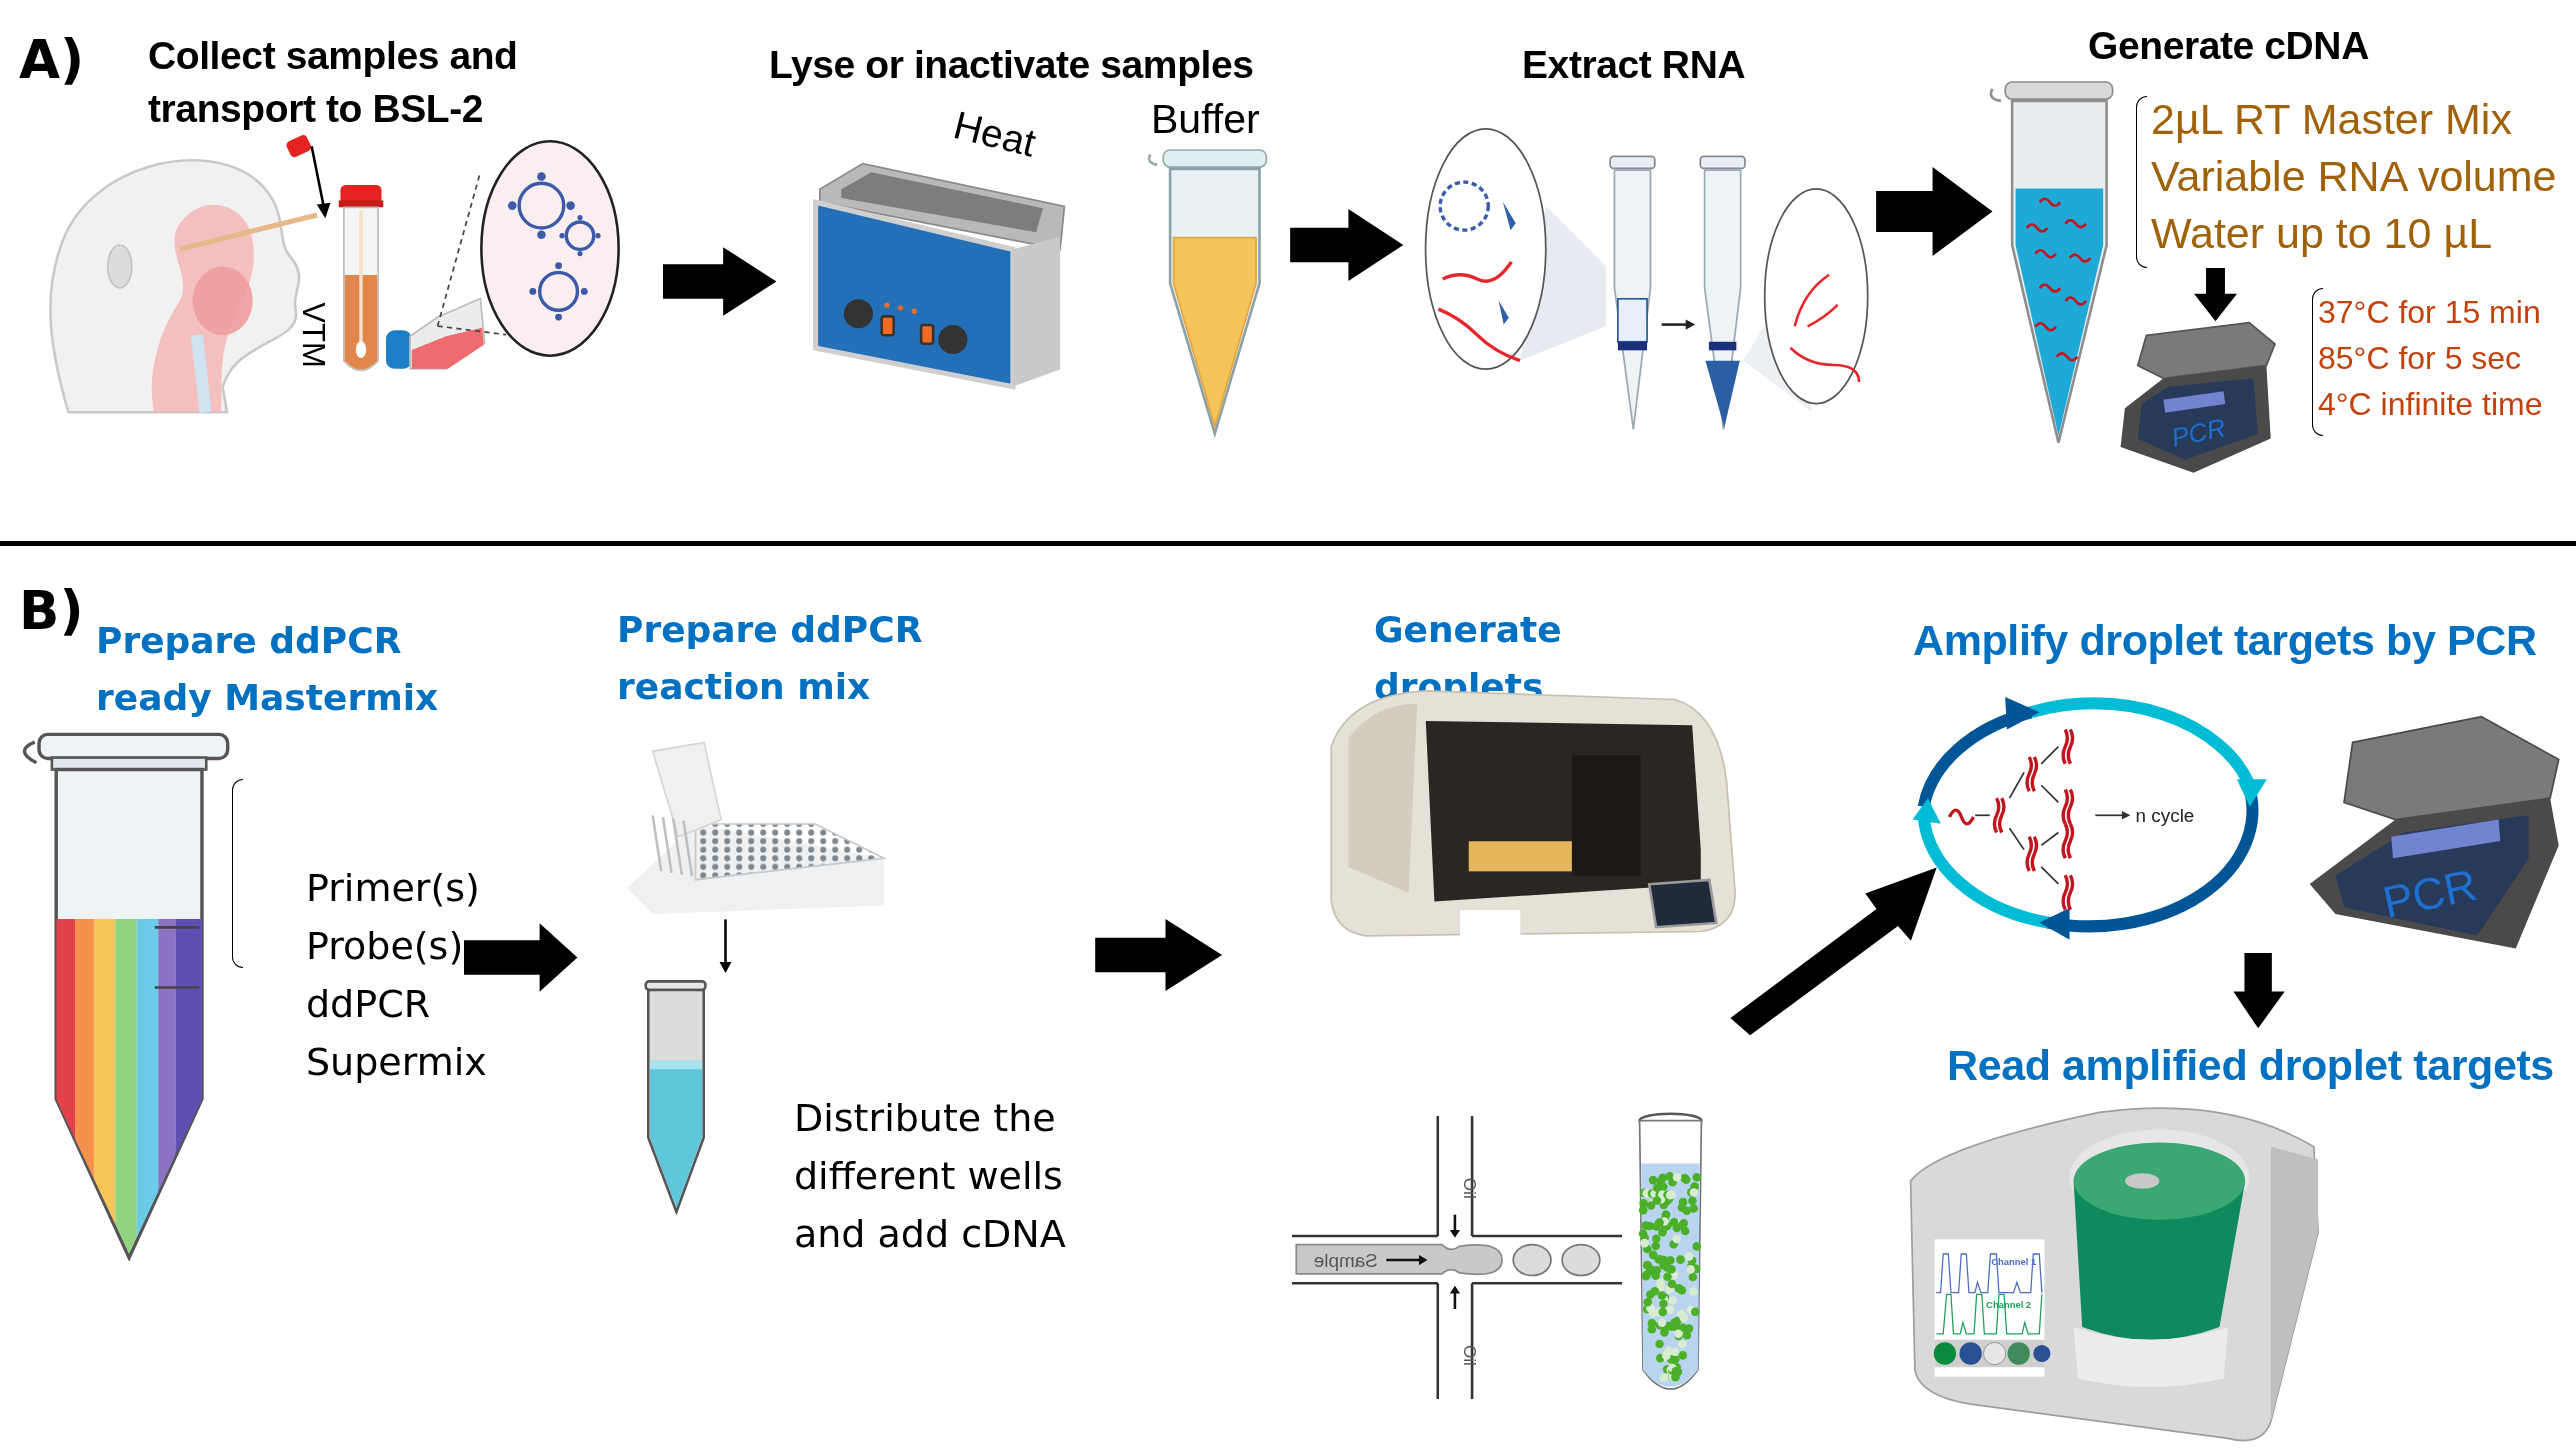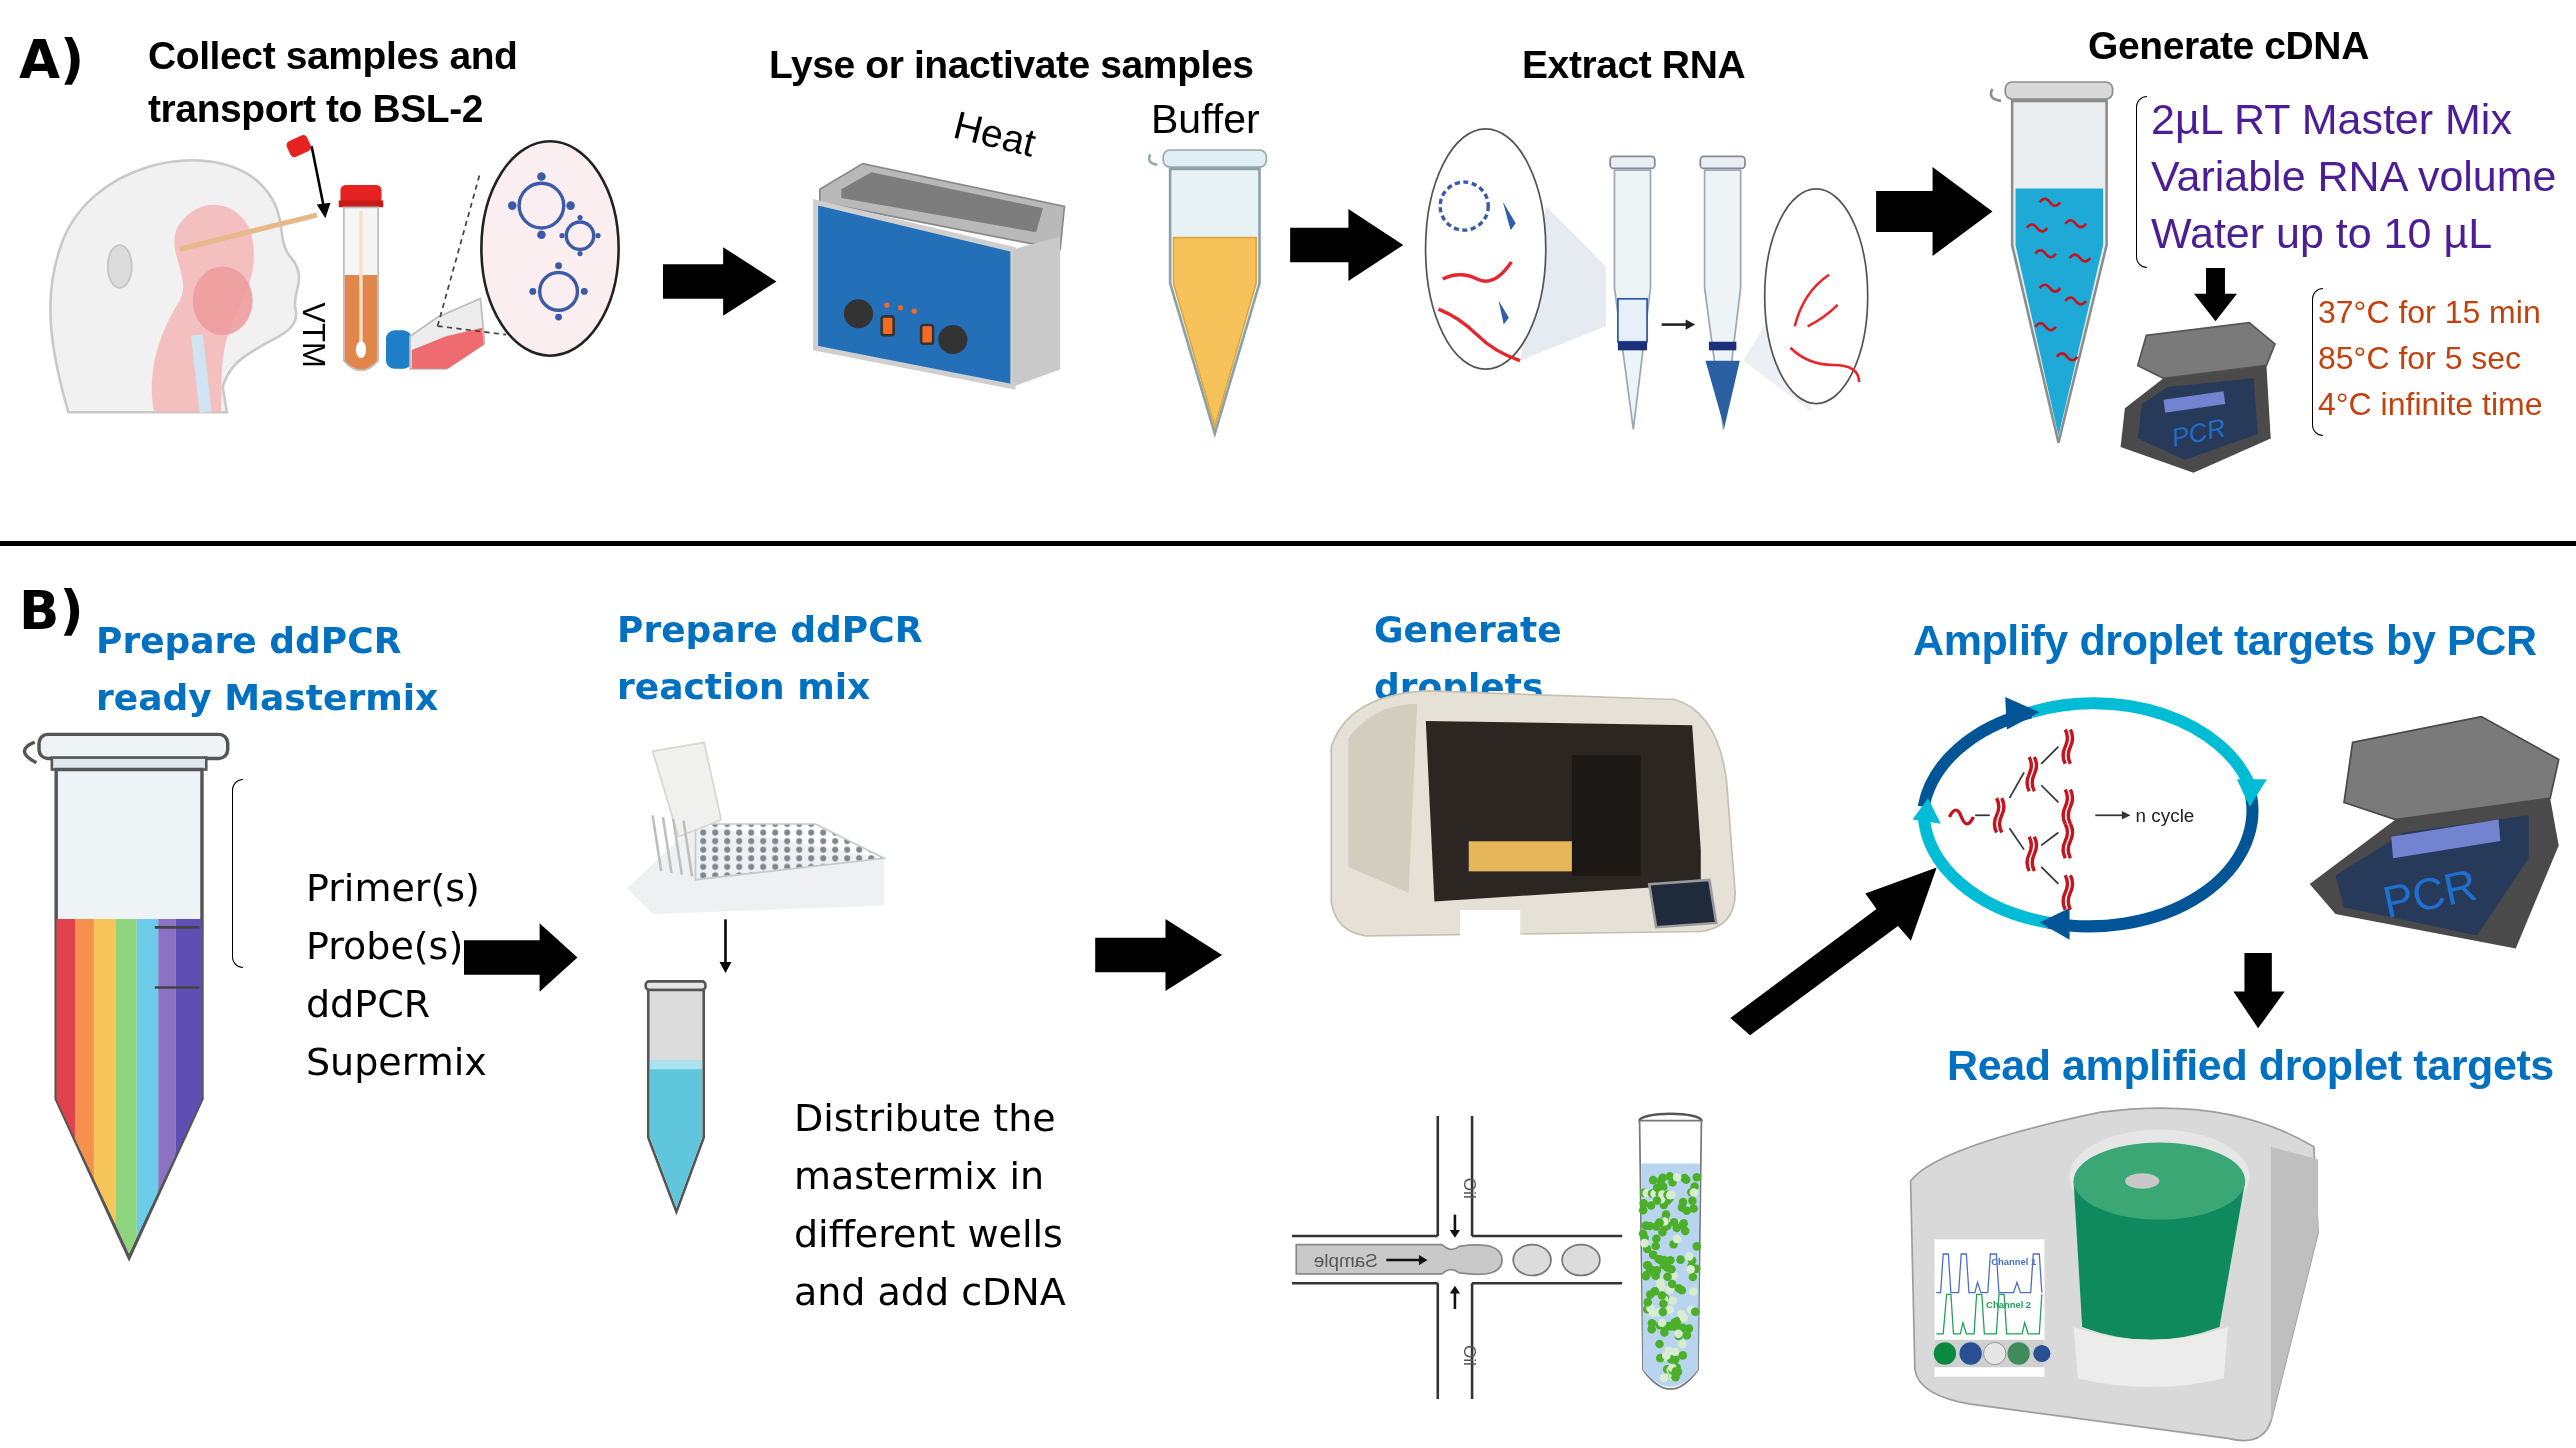--- a/index.html
+++ b/index.html
@@ -3,21 +3,21 @@
 <meta charset="utf-8">
 <style>
   html, body { margin:0; padding:0; background:#ffffff; }
   body { width:2576px; height:1449px; position:relative; overflow:hidden; font-family:"Liberation Sans", sans-serif; color:#000; }
   .abs { position:absolute; }
   .panel-label { position:absolute; font-family:"DejaVu Sans", sans-serif; font-weight:bold; font-size:53px; line-height:1; color:#000; }
   .title-a { position:absolute; font-family:"Liberation Sans", sans-serif; font-weight:bold; font-size:39px; line-height:53px; color:#000; letter-spacing:-0.4px; }
   .title-b { position:absolute; font-family:"DejaVu Sans", sans-serif; font-weight:bold; font-size:36px; line-height:57px; color:#0070C0; }
   .title-b.narrow { font-family:"Liberation Sans", sans-serif; font-size:43px; letter-spacing:-0.4px; }
   .body-text { position:absolute; font-family:"DejaVu Sans", sans-serif; font-size:38px; line-height:58px; color:#000; }
-  .cdna-text { position:absolute; font-family:"Liberation Sans", sans-serif; font-size:43px; line-height:57px; color:#4c1d95; }
+  .cdna-text { position:absolute; font-family:"Liberation Sans", sans-serif; font-size:43px; line-height:57px; color:#a16207; }
   .temp-text { position:absolute; font-family:"Liberation Sans", sans-serif; font-size:32px; line-height:46px; color:#c2410c; }
   .line { display:block; white-space:nowrap; }
   .divider { position:absolute; left:0; top:541px; width:2576px; height:5.2px; background:#000; }
   svg { position:absolute; overflow:visible; }
   .bracket { position:absolute; border:1.7px solid #000; border-right:none; border-radius:12px 0 0 12px; }
 </style>
 </head>
 <body>
 
 <div class="panel-label" style="left:19px; top:33px;">A)</div>
@@ -276,21 +276,20 @@
   <polygon points="3,50 17,50 10,63" fill="#000"></polygon>
 </svg>
 <svg style="left:644px; top:979px;" width="64" height="236" viewBox="0 0 75 275">
   <rect x="2" y="2" width="70" height="10" rx="4" fill="#e6e6e6" stroke="#555" stroke-width="3"></rect>
   <path d="M5 12 L 70 12 L 70 185 L 38 272 L 5 185 Z" fill="#dcdcdc" stroke="#555" stroke-width="3"></path>
   <path d="M7 95 L 68 95 L 68 185 L 38 268 L 7 185 Z" fill="#5fc6db"></path>
   <rect x="7" y="95" width="61" height="10" fill="#a9e3ee"></rect>
 </svg>
 <div class="body-text" style="left:794px; top:1089px;">
   <span class="line">Distribute the</span>
-  <span class="line">mastermix in</span>
   <span class="line">different wells</span>
   <span class="line">and add cDNA</span>
 </div>
 <svg style="left:1095px; top:919px;" width="129" height="72" viewBox="0 0 150 84">
   <polygon points="0,22 82,22 82,0 148,42 82,84 82,62 0,62" fill="#000"></polygon>
 </svg>
 
 <div class="title-b" style="left:1374px; top:601px;">
   <span class="line">Generate</span>
   <span class="line">droplets</span>

